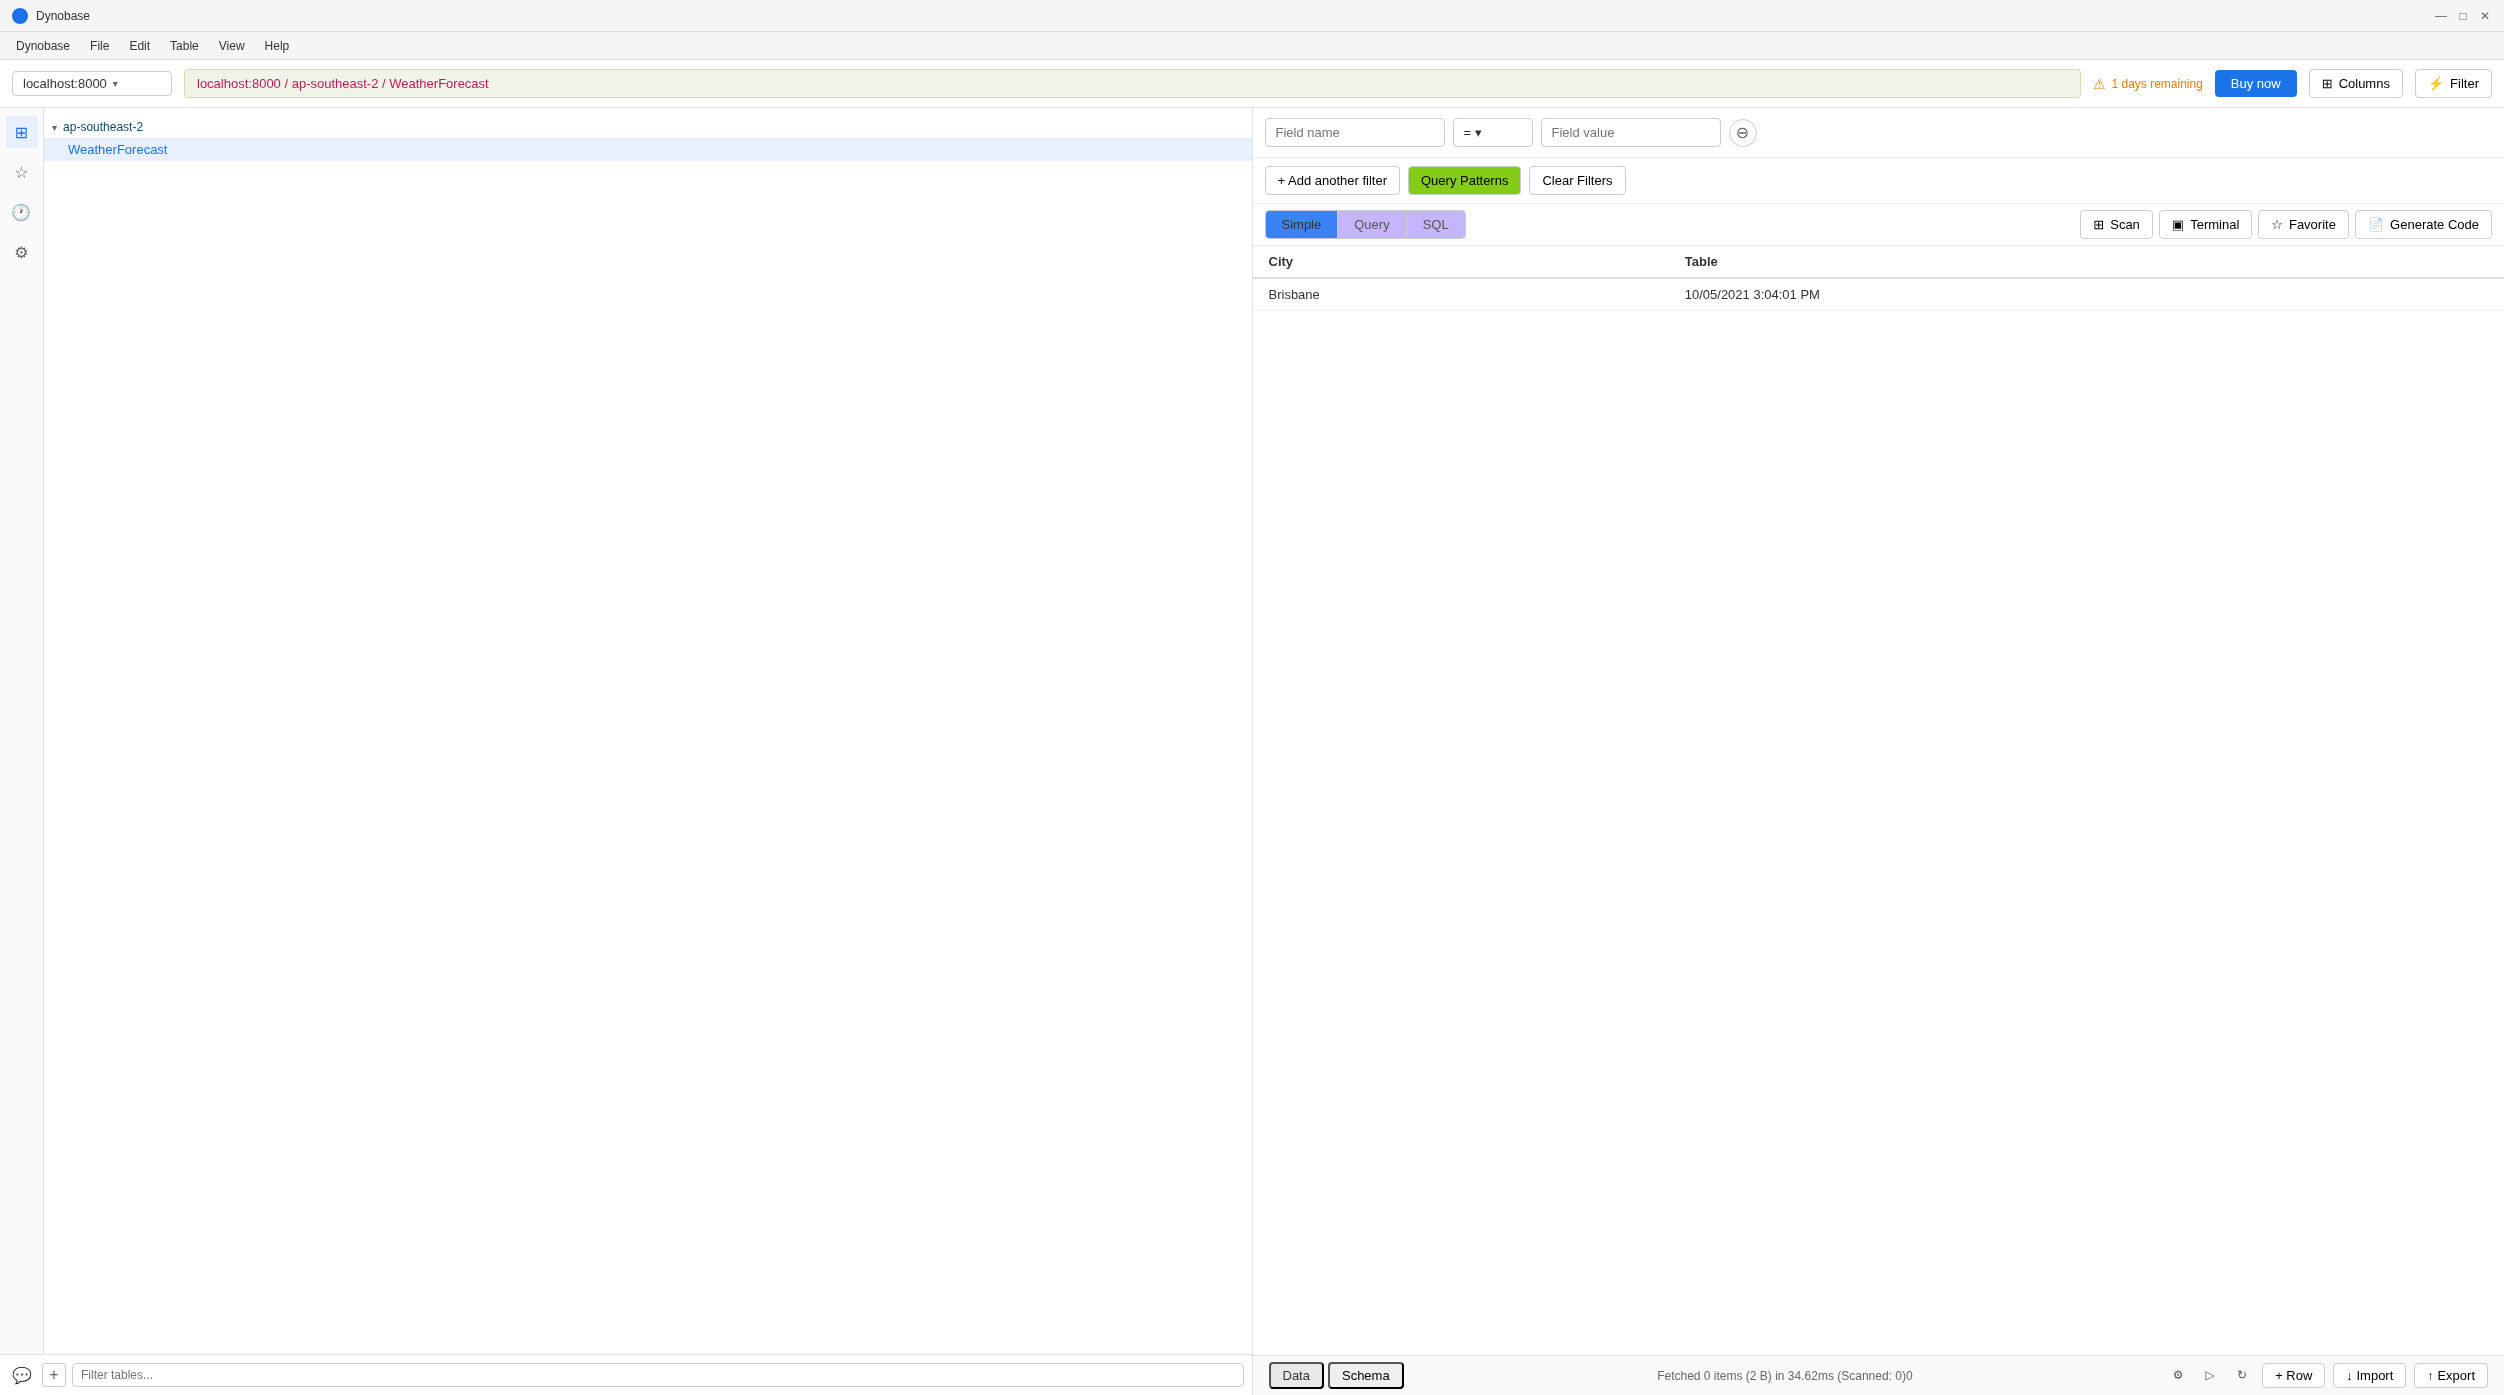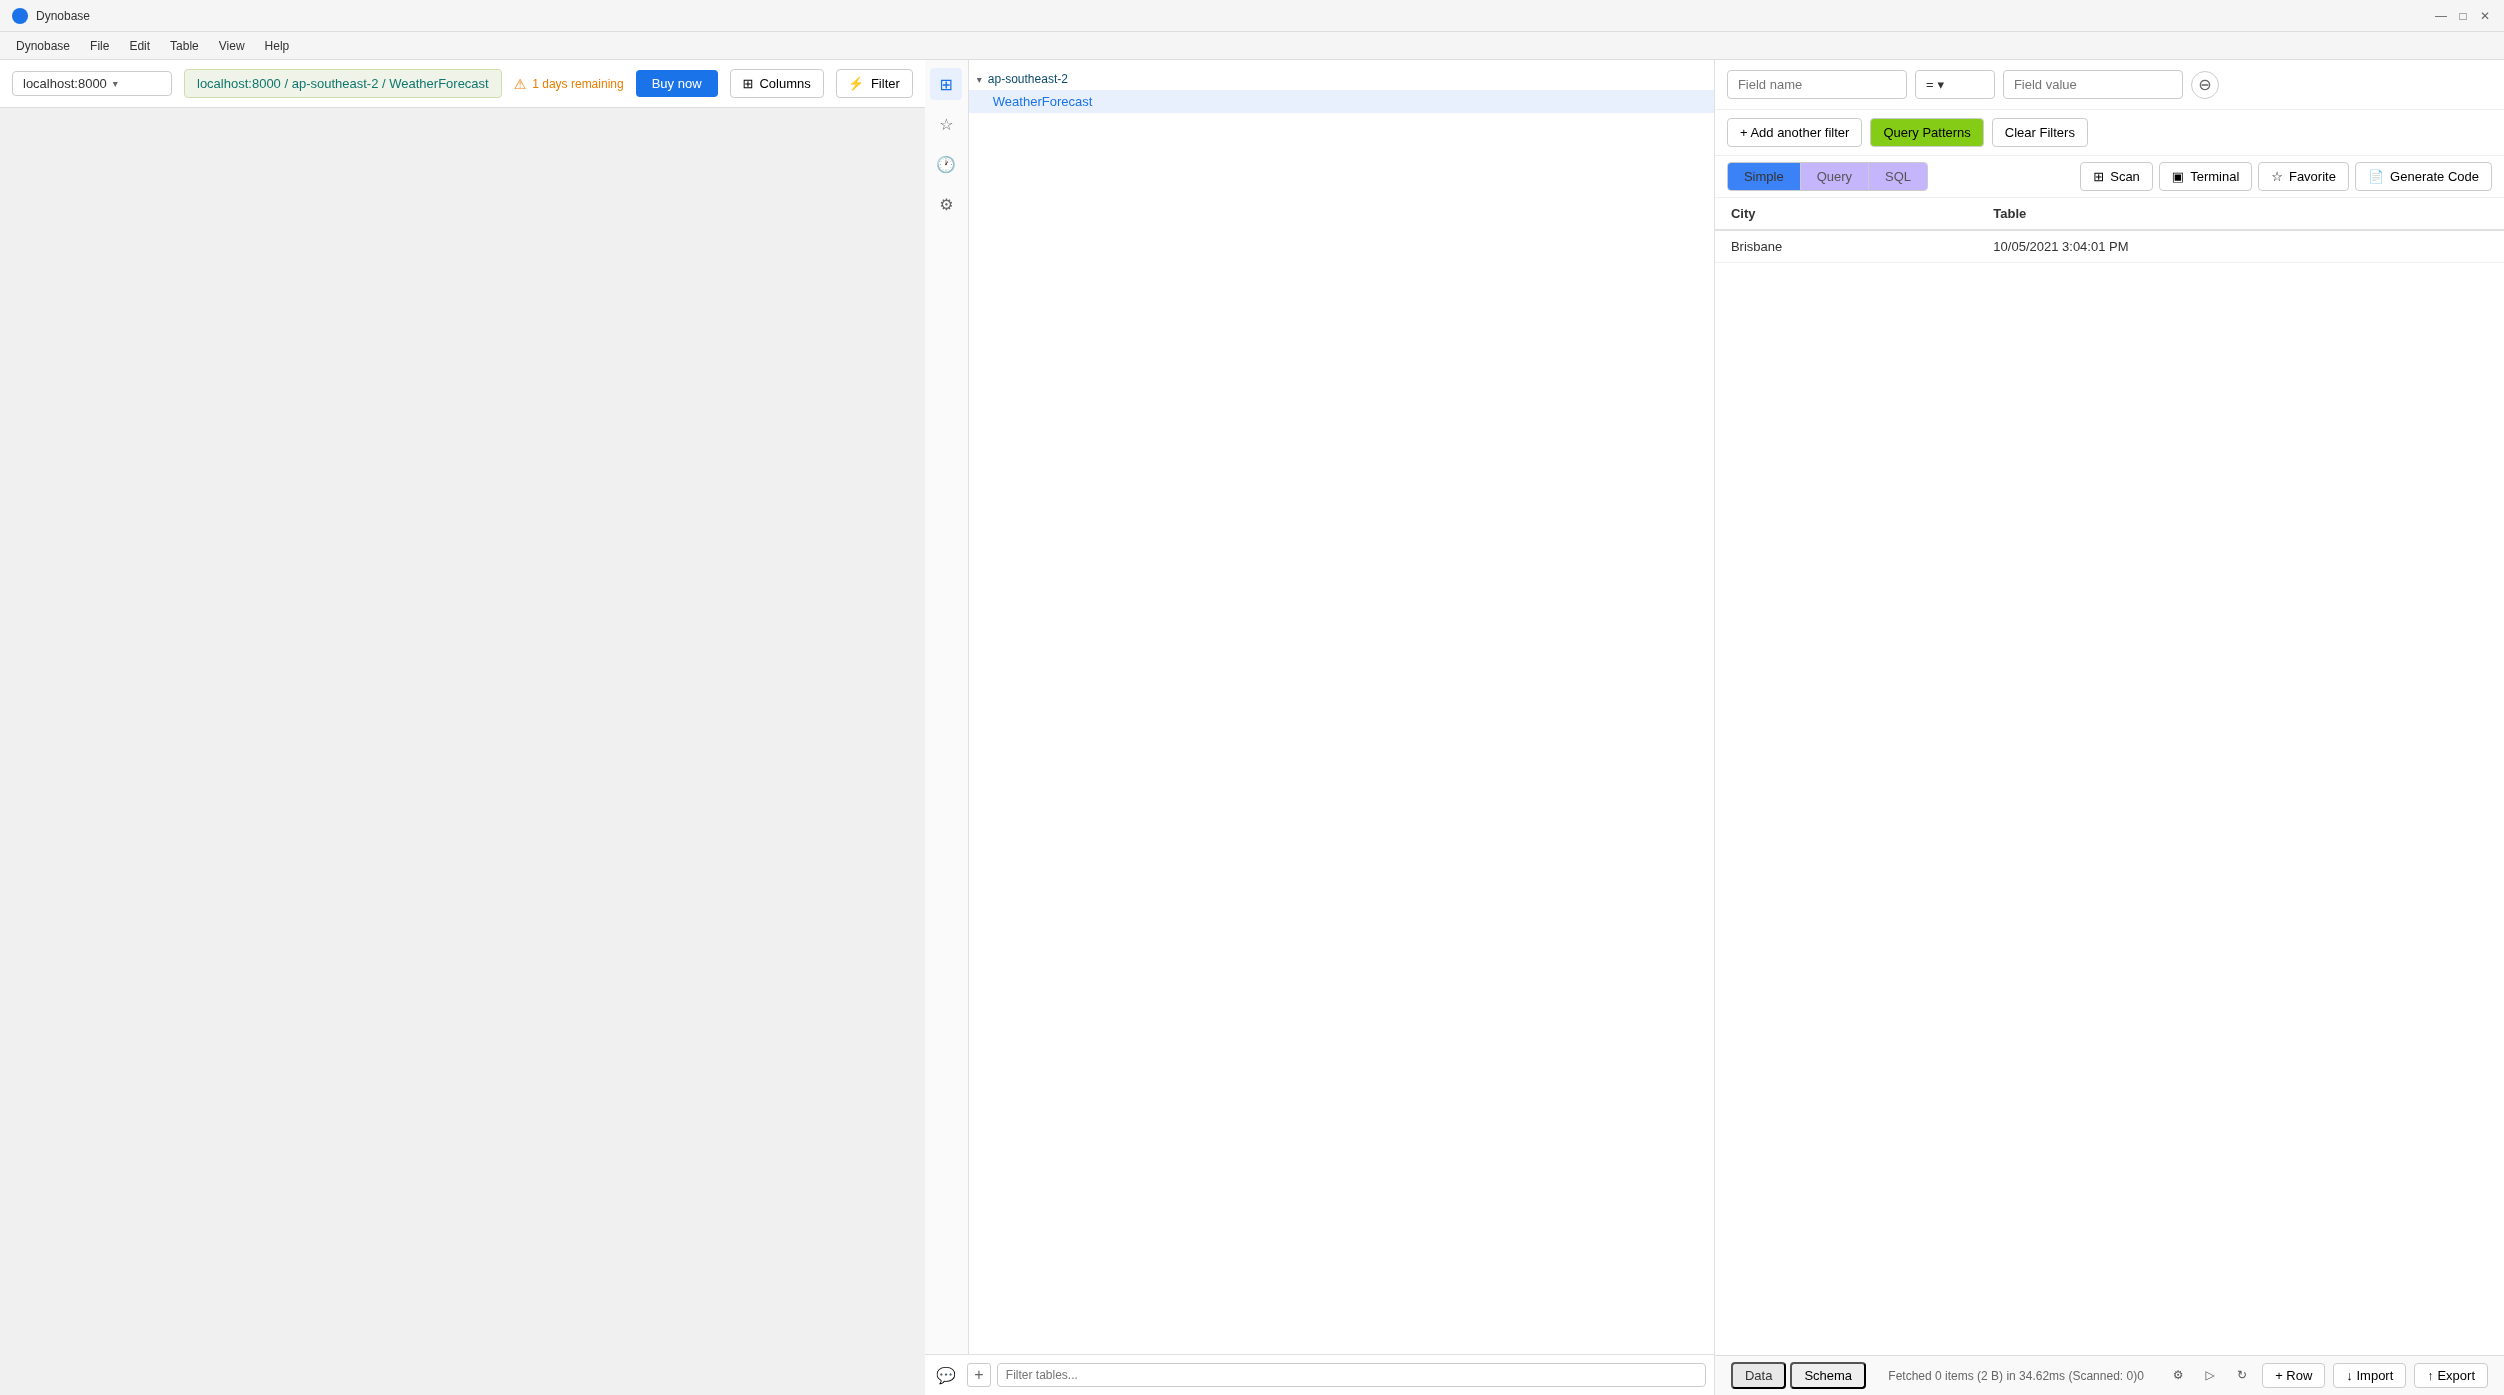--- a/index.html
+++ b/index.html
@@ -10,27 +10,27 @@
     .titlebar-logo { width: 16px; height: 16px; background: #1a73e8; border-radius: 50%; margin-right: 8px; flex-shrink: 0; }
     .titlebar-title { font-size: 12px; color: #333; flex: 1; }
     .titlebar-controls { display: flex; gap: 8px; }
     .titlebar-btn { width: 14px; height: 14px; border: none; background: none; cursor: pointer; font-size: 12px; color: #666; display: flex; align-items: center; justify-content: center; }
 
     
     .menubar { display: flex; align-items: center; background: #f5f5f5; height: 28px; padding: 0 8px; border-bottom: 1px solid #ddd; gap: 4px; }
     .menu-item { padding: 2px 8px; font-size: 12px; cursor: pointer; border-radius: 3px; color: #333; }
 
     
-    .app-container { display: flex; flex-direction: row; height: calc(100vh - 60px); }
+    .app-container { display: flex; flex-direction: column; height: calc(100vh - 60px); }
 
     
     .topbar { display: flex; align-items: center; background: #fff; height: 48px; padding: 0 12px; border-bottom: 1px solid #ddd; gap: 12px; }
     .connection-selector { display: flex; align-items: center; background: #fff; border: 1px solid #ccc; border-radius: 4px; padding: 4px 10px; cursor: pointer; gap: 6px; min-width: 160px; font-size: 13px; }
     .connection-selector .chevron { font-size: 10px; color: #666; }
-    .breadcrumb-path { flex: 1; background: #f0f4e8; border: 1px solid #d0ddb0; border-radius: 4px; padding: 6px 12px; font-size: 13px; color: #0f766e; }
+    .breadcrumb-path { flex: 1; background: #f0f4e8; border: 1px solid #d0ddb0; border-radius: 4px; padding: 6px 12px; font-size: 13px; color: #be185d; }
     .trial-warning { display: flex; align-items: center; gap: 6px; color: #e67e00; font-size: 12px; white-space: nowrap; }
     .trial-icon { color: #e67e00; font-size: 14px; }
     .buy-btn { background: #1a73e8; color: #fff; border: none; border-radius: 4px; padding: 6px 16px; cursor: pointer; font-size: 13px; white-space: nowrap; }
     .columns-btn, .filter-btn { display: flex; align-items: center; gap: 6px; background: #fff; border: 1px solid #ccc; border-radius: 4px; padding: 6px 12px; cursor: pointer; font-size: 13px; white-space: nowrap; }
 
     
     .main-content { display: flex; flex: 1; overflow: hidden; }
     .sidebar-nav { display: flex; flex-direction: column; align-items: center; width: 44px; border-right: 1px solid #e0e0e0; padding: 8px 0; gap: 8px; background: #fafafa; }
     .sidebar-nav-icon { width: 32px; height: 32px; display: flex; align-items: center; justify-content: center; border-radius: 4px; cursor: pointer; color: #666; font-size: 16px; }
     .sidebar-nav-icon.active { color: #1a73e8; background: #e8f0fe; }

